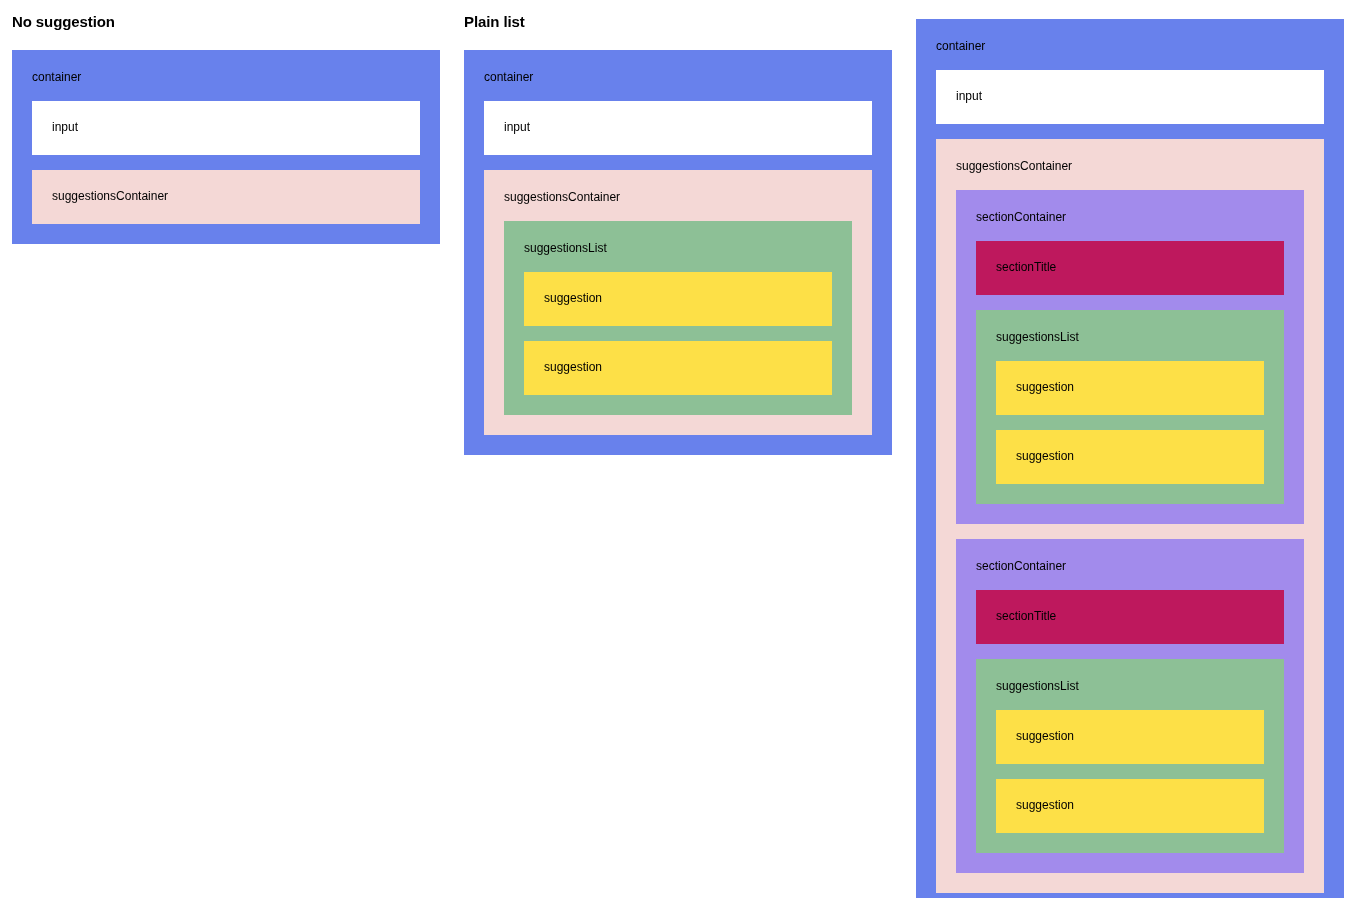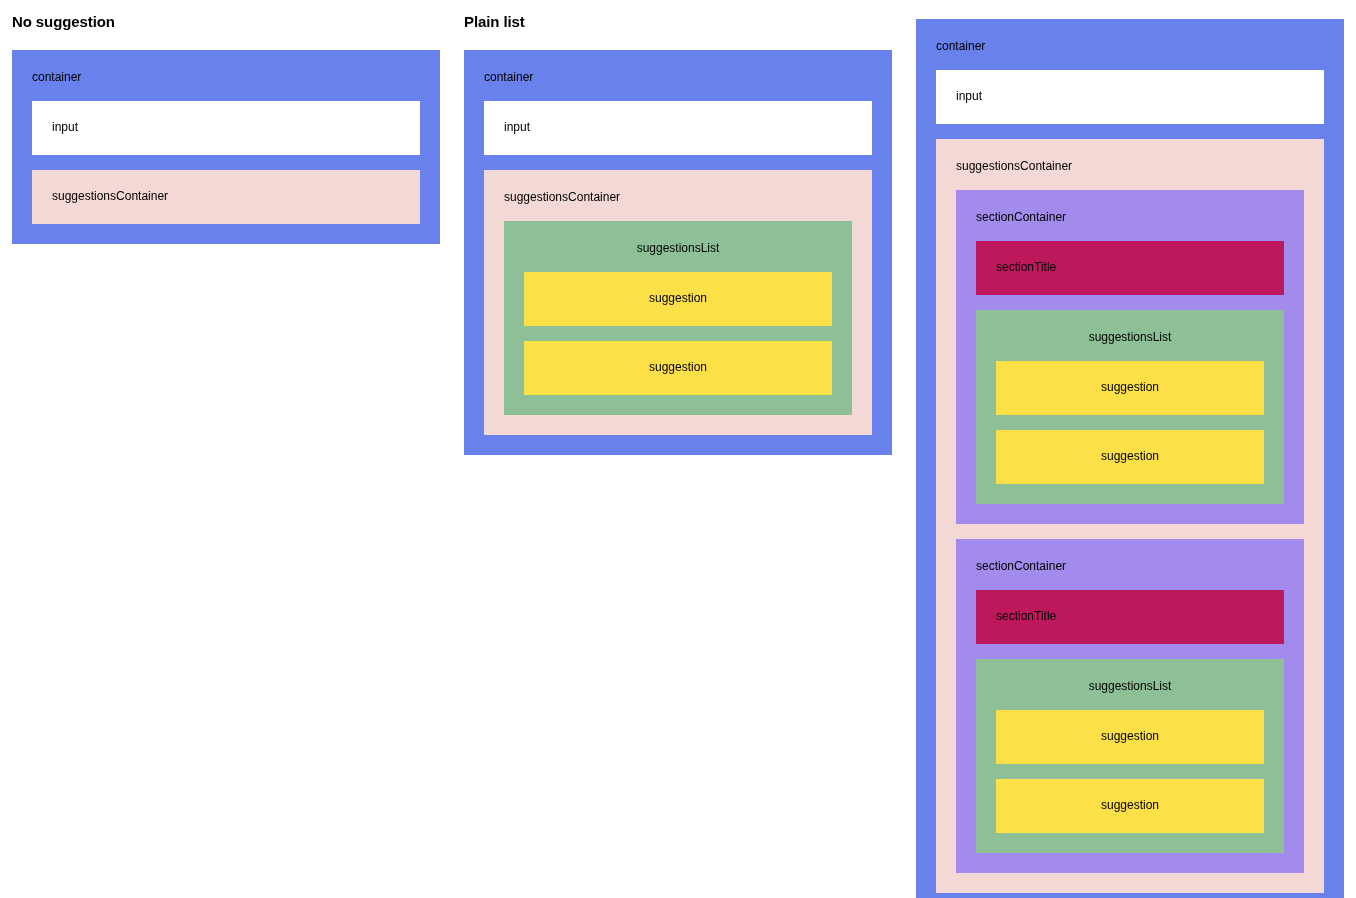--- a/index.html
+++ b/index.html
@@ -57,21 +57,21 @@
     white-space: nowrap;
   }
   .box > .box:first-of-type {
     margin-top: 14px;
   }
 
   
   .box-container       { background: #6881ec; }
   .box-input           { background: #ffffff; }
   .box-suggestions     { background: #f4d8d6; }
-  .box-list            { background: #8dc096; text-align: center; }
+  .box-list            { background: #8dc096; }
   .box-section         { background: #a28bec; }
   .box-sectiontitle    { background: #be185d; }
   .box-suggestion      { background: #fde047; }
 
   
   .leaf {
     padding: 17px 20px 18px 20px;
   }
 
   

